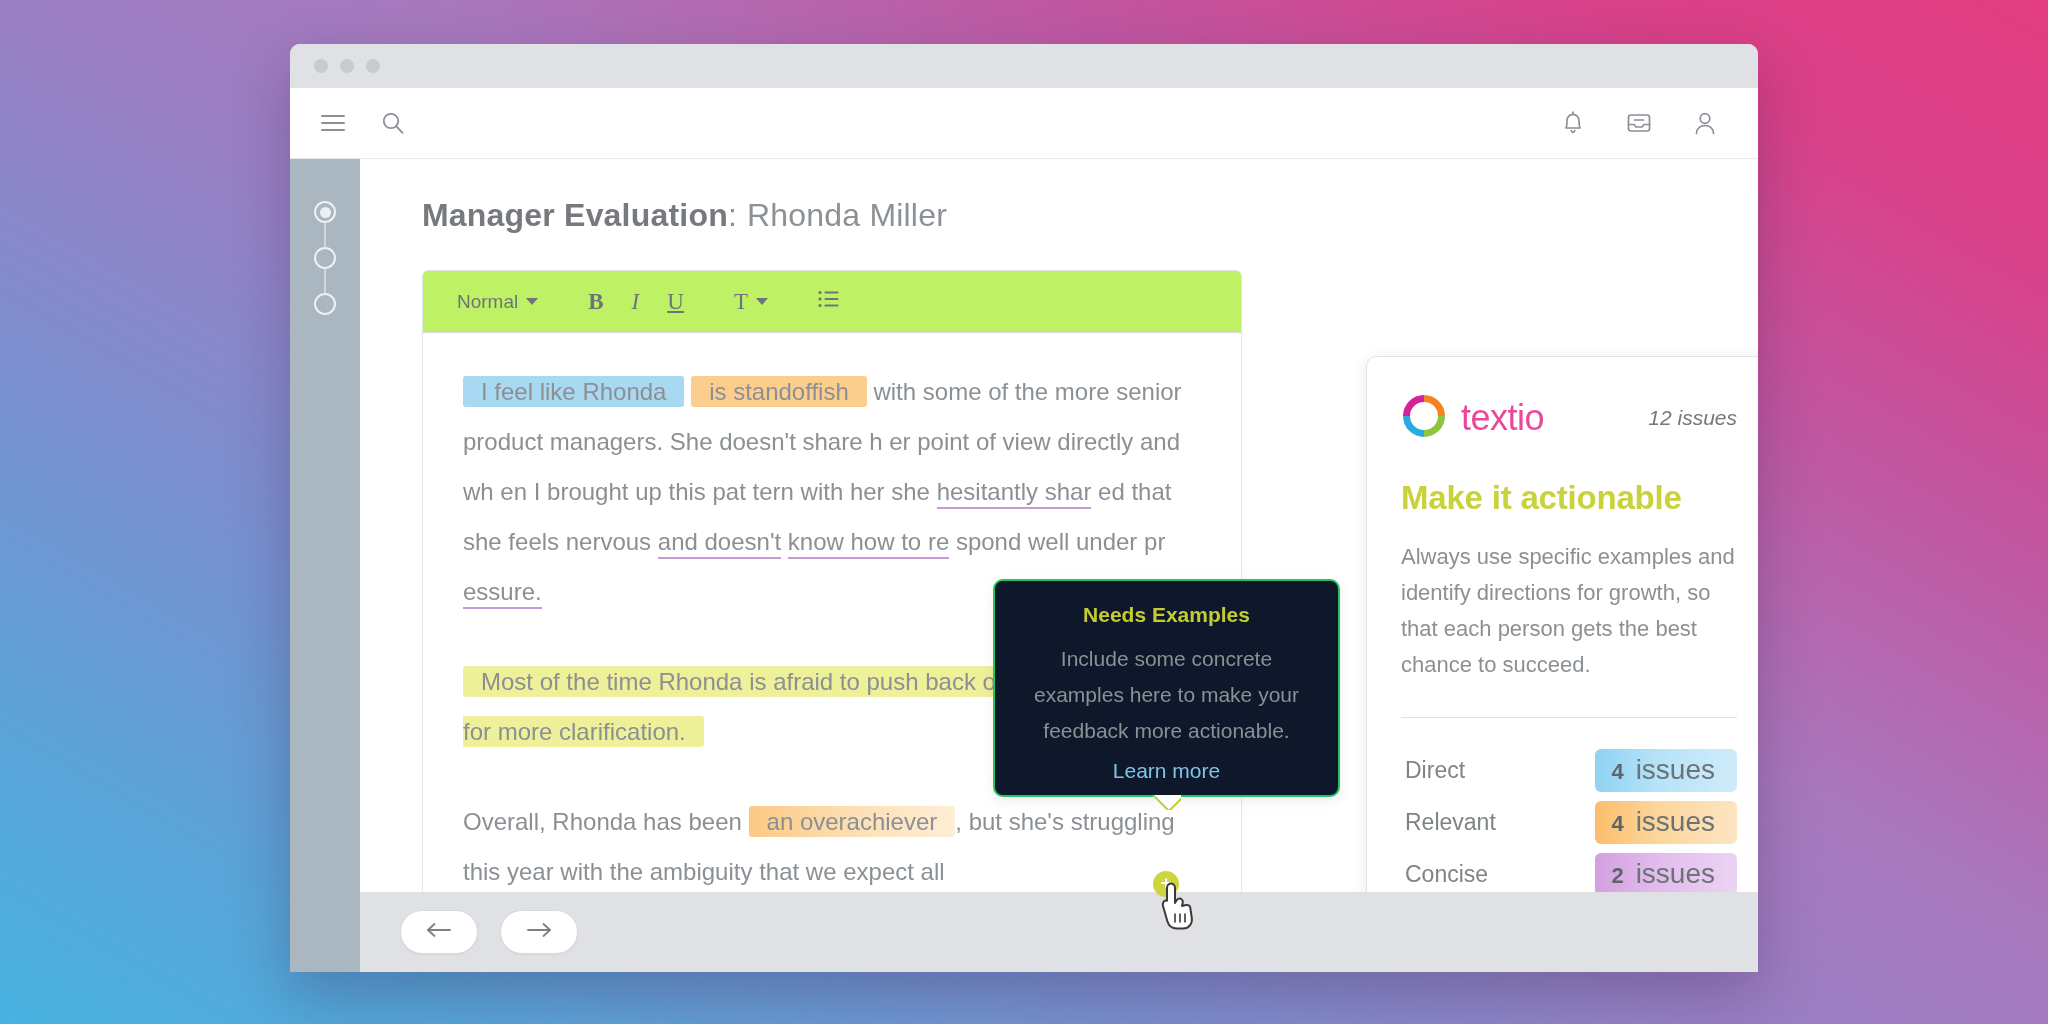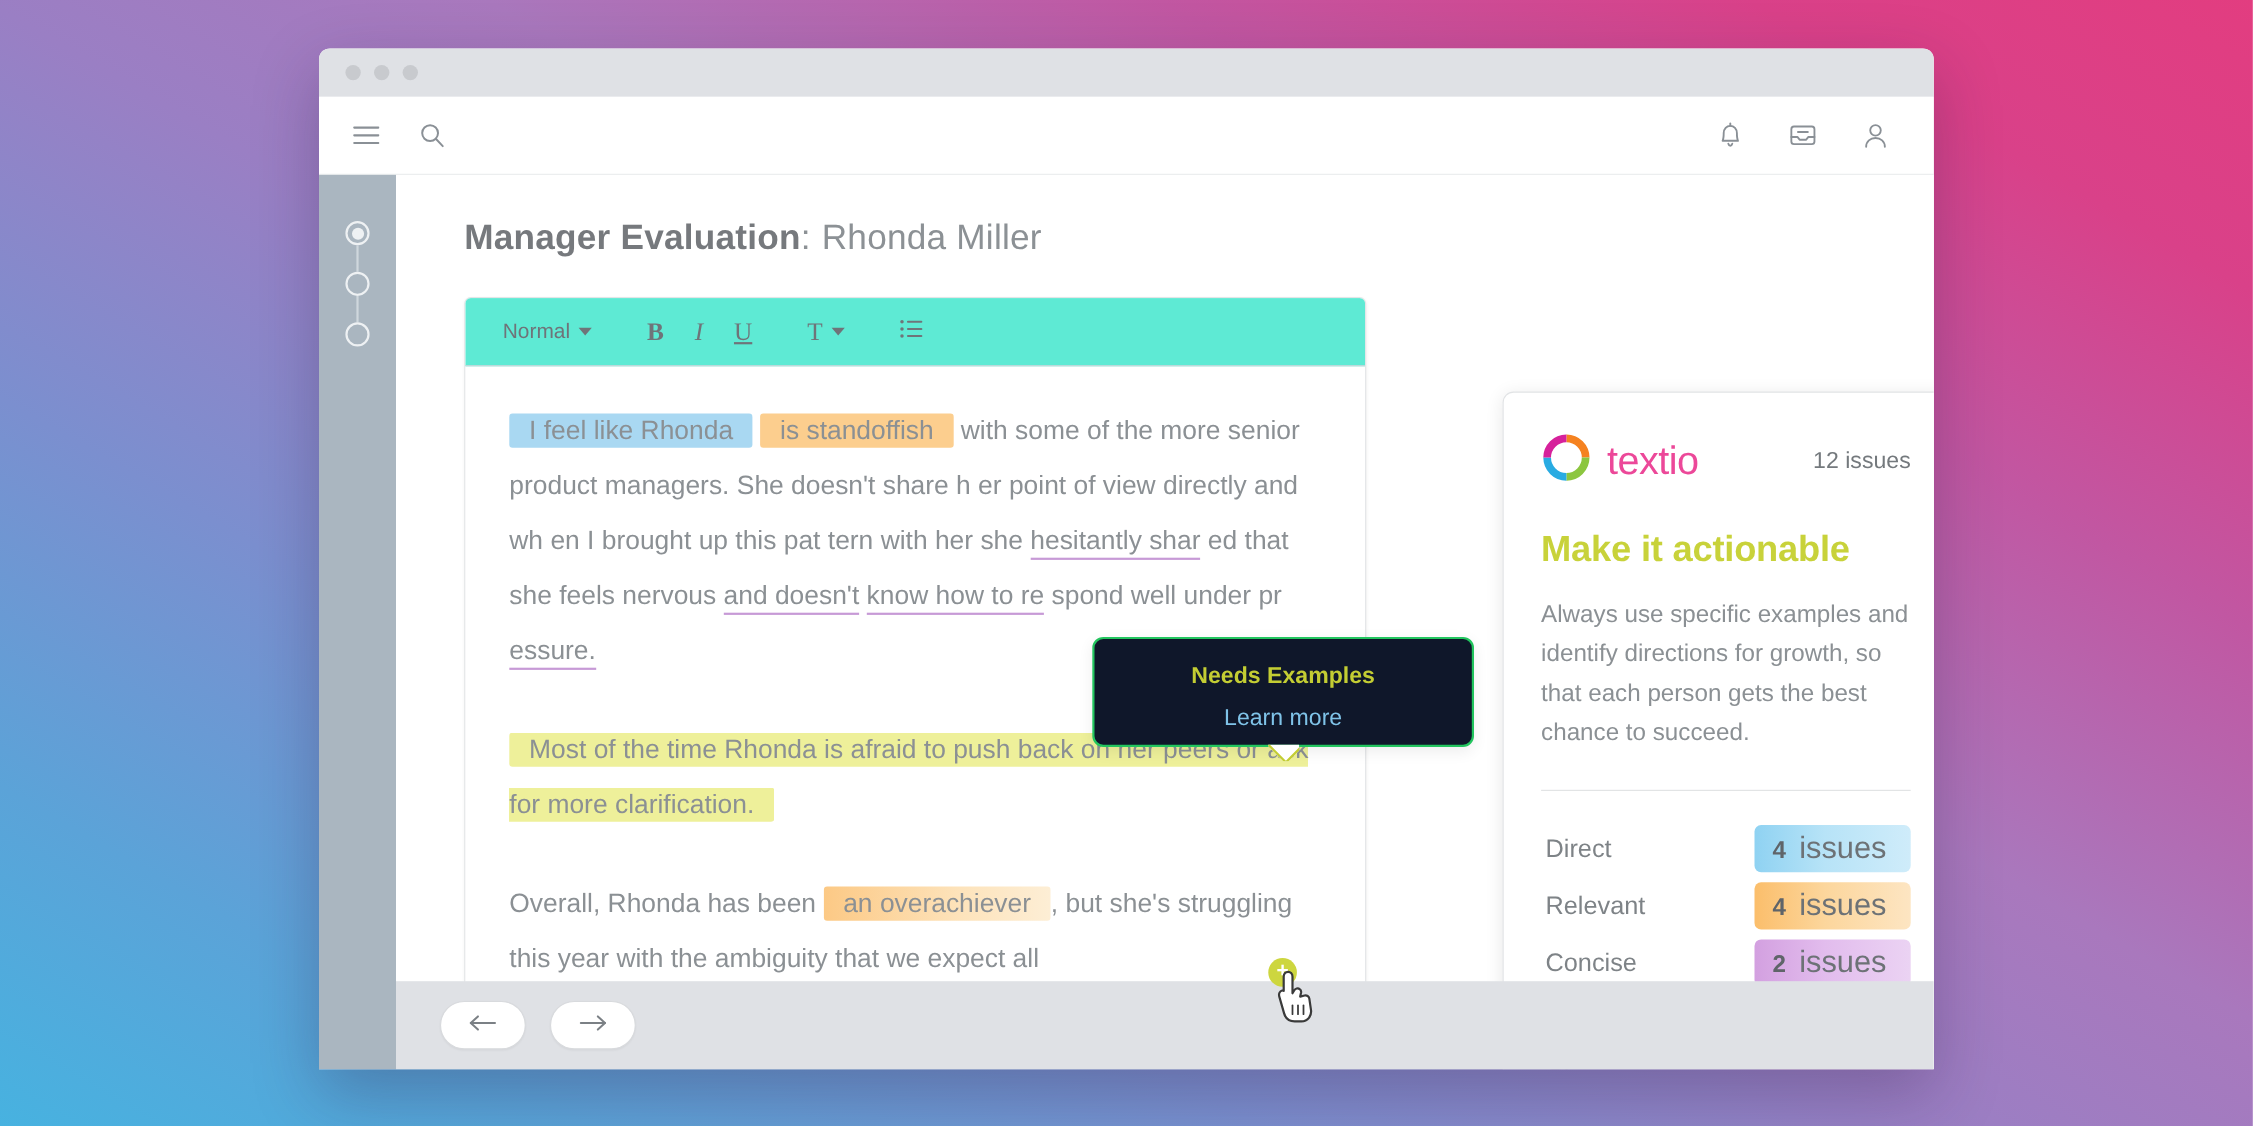--- a/index.html
+++ b/index.html
@@ -136,21 +136,21 @@
     border: 1px solid #e3e5e7;
     border-radius: 6px 6px 0 0;
     box-shadow: 0 1px 3px rgba(0,0,0,0.05);
     position: relative;
     height: 630px;
     overflow: hidden;
   }
 
   .toolbar {
     height: 62px;
-    background: #5eead4;
+    background: #bef264;
     display: flex;
     align-items: center;
     gap: 8px;
     padding: 0 24px;
     border-bottom: 1px solid #d3d6db;
   }
   .tb-item {
     display: flex;
     align-items: center;
     gap: 8px;
@@ -284,21 +284,21 @@
     align-items: center;
     justify-content: space-between;
     margin-bottom: 36px;
   }
   .brand { display: flex; align-items: center; gap: 14px; }
   .brand-name {
     font-size: 36px;
     color: #ec4899;
     letter-spacing: -0.5px;
   }
-  .issue-count { font-size: 21px; color: #74797d; }
+  .issue-count { font-size: 21px; color: #74797d; font-style: italic; }
 
   .panel h2 {
     color: #c8d23a;
     font-size: 33px;
     font-weight: bold;
     margin-bottom: 22px;
     letter-spacing: -0.2px;
   }
   .panel-body {
     color: #8b9094;
@@ -528,20 +528,21 @@
           <p>
             <span>Overall, Rhonda has been</span>
             <mark class="hl-orange-soft">an overachiever</mark><span>, but she's</span>
             <span>struggling this year with the ambiguity that we expect all</span>
           </p>
         </div>
       </div>
 
       <div class="tooltip">
         <h4>Needs Examples</h4>
+        <p>Include some concrete examples here to make your feedback more actionable.</p>
         <a>Learn more</a>
         <span class="tip-arrow"></span>
       </div>
 
       <div class="plus-badge">+</div>
 
       <div class="cursor-hand">
         <svg width="44" height="50" viewBox="0 0 44 50">
           <path d="M10 7 C10 4 12 2.5 14 2.5 C16 2.5 18 4 18 7 L18 22 L19.5 19.5 C20.5 17.5 23 17 24.5 18.2 C25.6 19 26 20 25.8 21.2 L25 25 L29 24 C31 23.5 33 24.8 33.3 26.8 L34.8 37 C35.6 42.5 32 47.5 26 47.5 L20 47.5 C15 47.5 11.5 44.5 10.3 40 L6 25 C5.2 22.2 6.5 20 8.6 19.5 C9.2 19.4 9.7 19.5 10 19.7 Z" fill="#ffffff" stroke="#3a3a3a" stroke-width="2" stroke-linejoin="round"></path>
           <g stroke="#3a3a3a" stroke-width="1.6" stroke-linecap="round">

